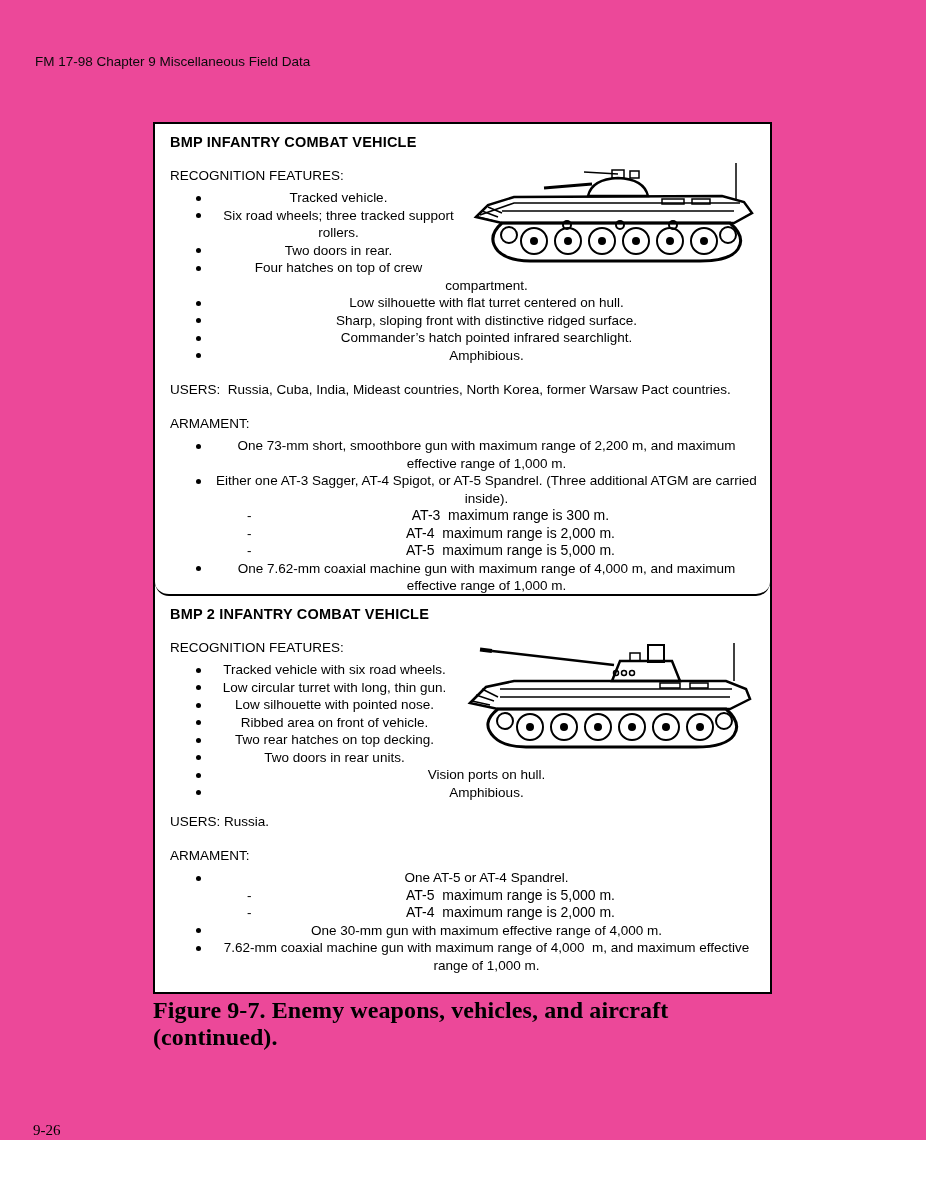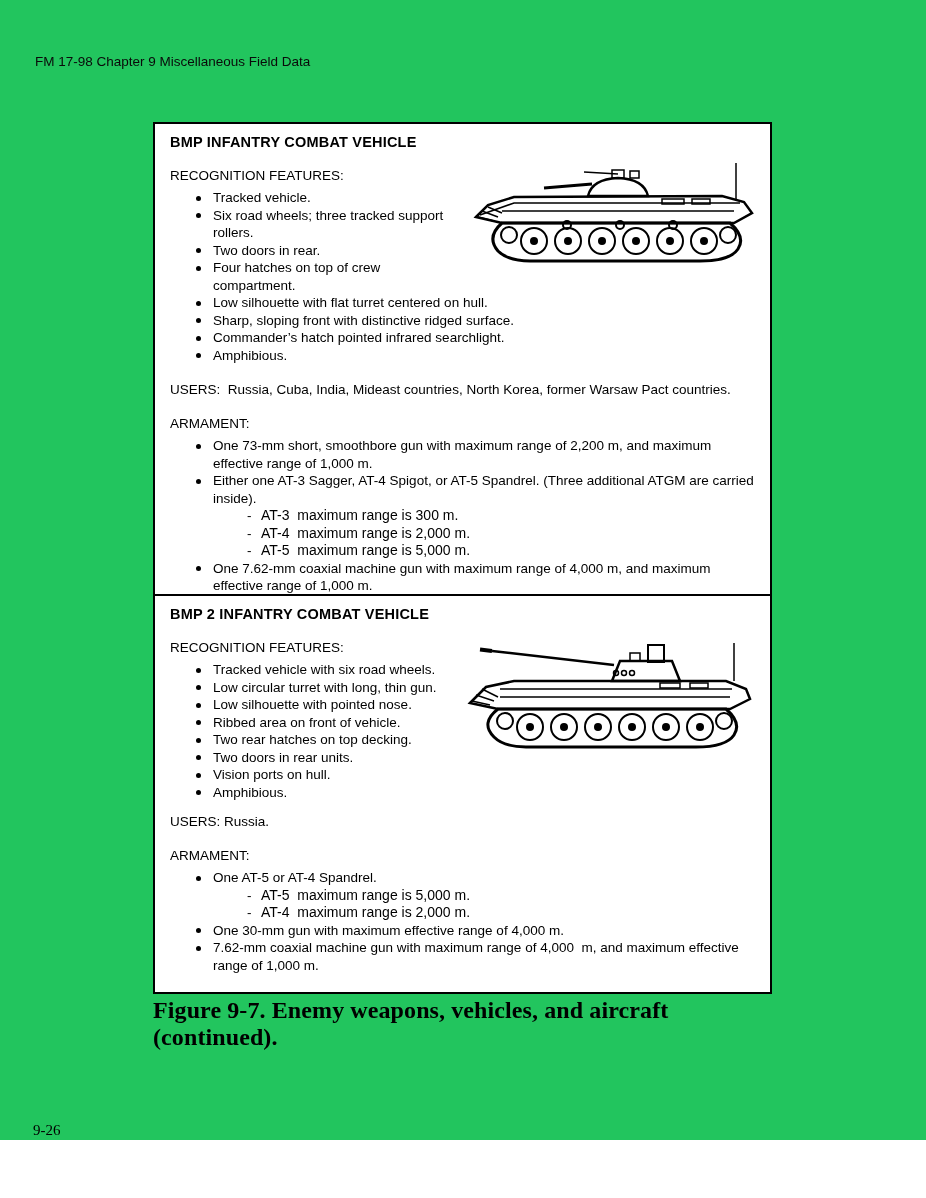--- a/index.html
+++ b/index.html
@@ -1,42 +1,42 @@
 <!DOCTYPE html>
 <html><head>
 <meta charset="utf-8">
 <style>
   * { margin:0; padding:0; box-sizing:border-box; }
   html,body { background:#ffffff; }
   .page {
-    position:relative; width:926px; height:1140px; background:#22c55e;
+    position:relative; width:926px; height:1140px; background:#ec4899;
     font-family:"Liberation Sans", sans-serif; color:#000;
     overflow:hidden;
   }
   .doc-header {
     position:absolute; left:35px; top:54px;
     font-size:13.5px; color:#0a0a0a; white-space:pre;
   }
   .figure-box {
     position:absolute; left:153px; top:122px; width:619px; height:872px;
     border:2px solid #000; background:#fff;
   }
-  .panel { position:relative; width:100%; padding:6px 10px 4px 13px; overflow:hidden; }
+  .panel { position:relative; width:100%; padding:6px 10px 4px 13px; overflow:hidden;border-radius:14px; }
   .panel-1 { height:472px; border-bottom:2px solid #000; }
   .panel-2 { height:394px; }
   .panel-title {
     font-size:14.5px; font-weight:bold; letter-spacing:0.2px;
     margin:4px 0 9px 2px; white-space:pre-wrap;
   }
   .vehicle { float:right; margin:0 0 6px 8px; }
   .vehicle-2 { margin-top:6px; }
   .label, .para {
     font-size:13.5px; line-height:17px; margin:17px 0 5px 2px; white-space:pre-wrap;
   }
-  .bullets { list-style:none; margin:1px 0 6px 0; padding-left:45px; }
+  .bullets { list-style:none; margin:1px 0 6px 0; padding-left:45px;text-align:center; }
   .bullets > li { position:relative; font-size:13.5px; line-height:17.5px; }
   .bullets > li > span { white-space:pre-wrap; }
   .bullets > li::before {
     content:""; position:absolute; left:-17px; top:6.5px;
     width:5px; height:5px; background:#000; border-radius:50%;
   }
   .dashes { list-style:none; padding-left:48px; }
   .dashes > li { position:relative; font-size:14px; line-height:17.5px; }
   .dashes > li > span { white-space:pre-wrap; }
   .dashes > li::before {

